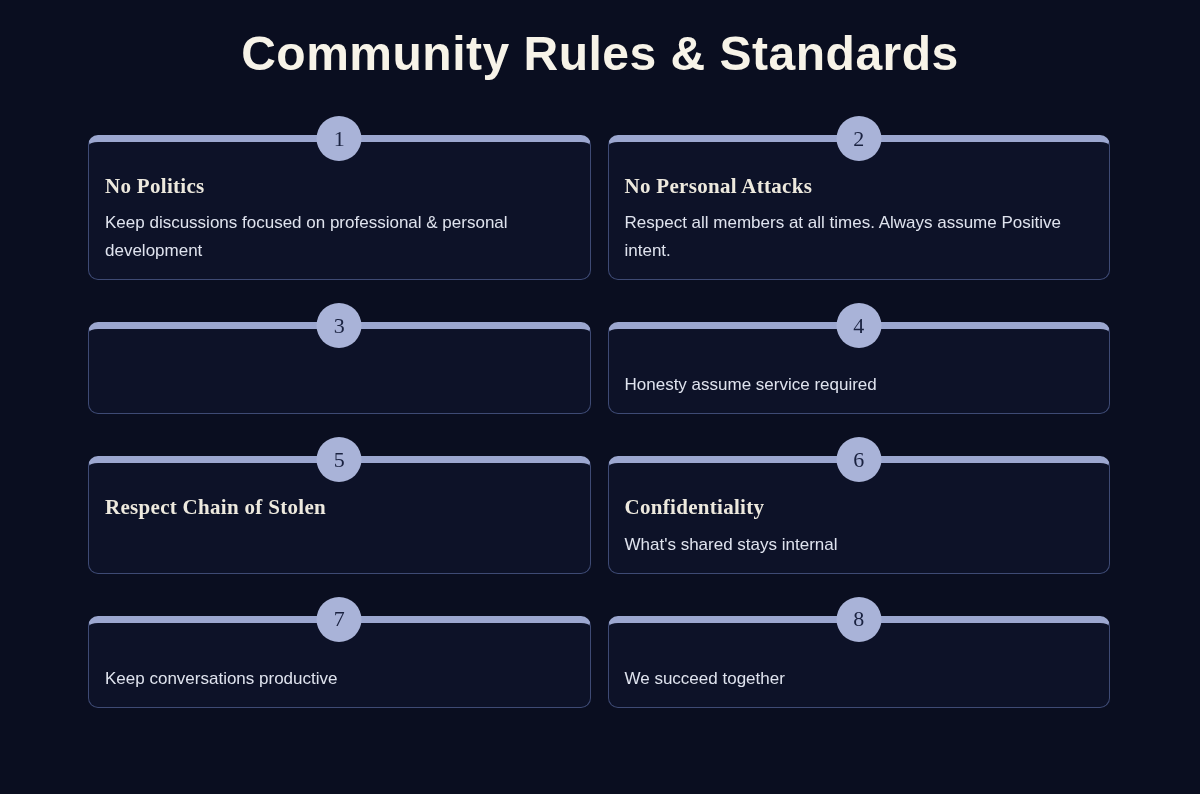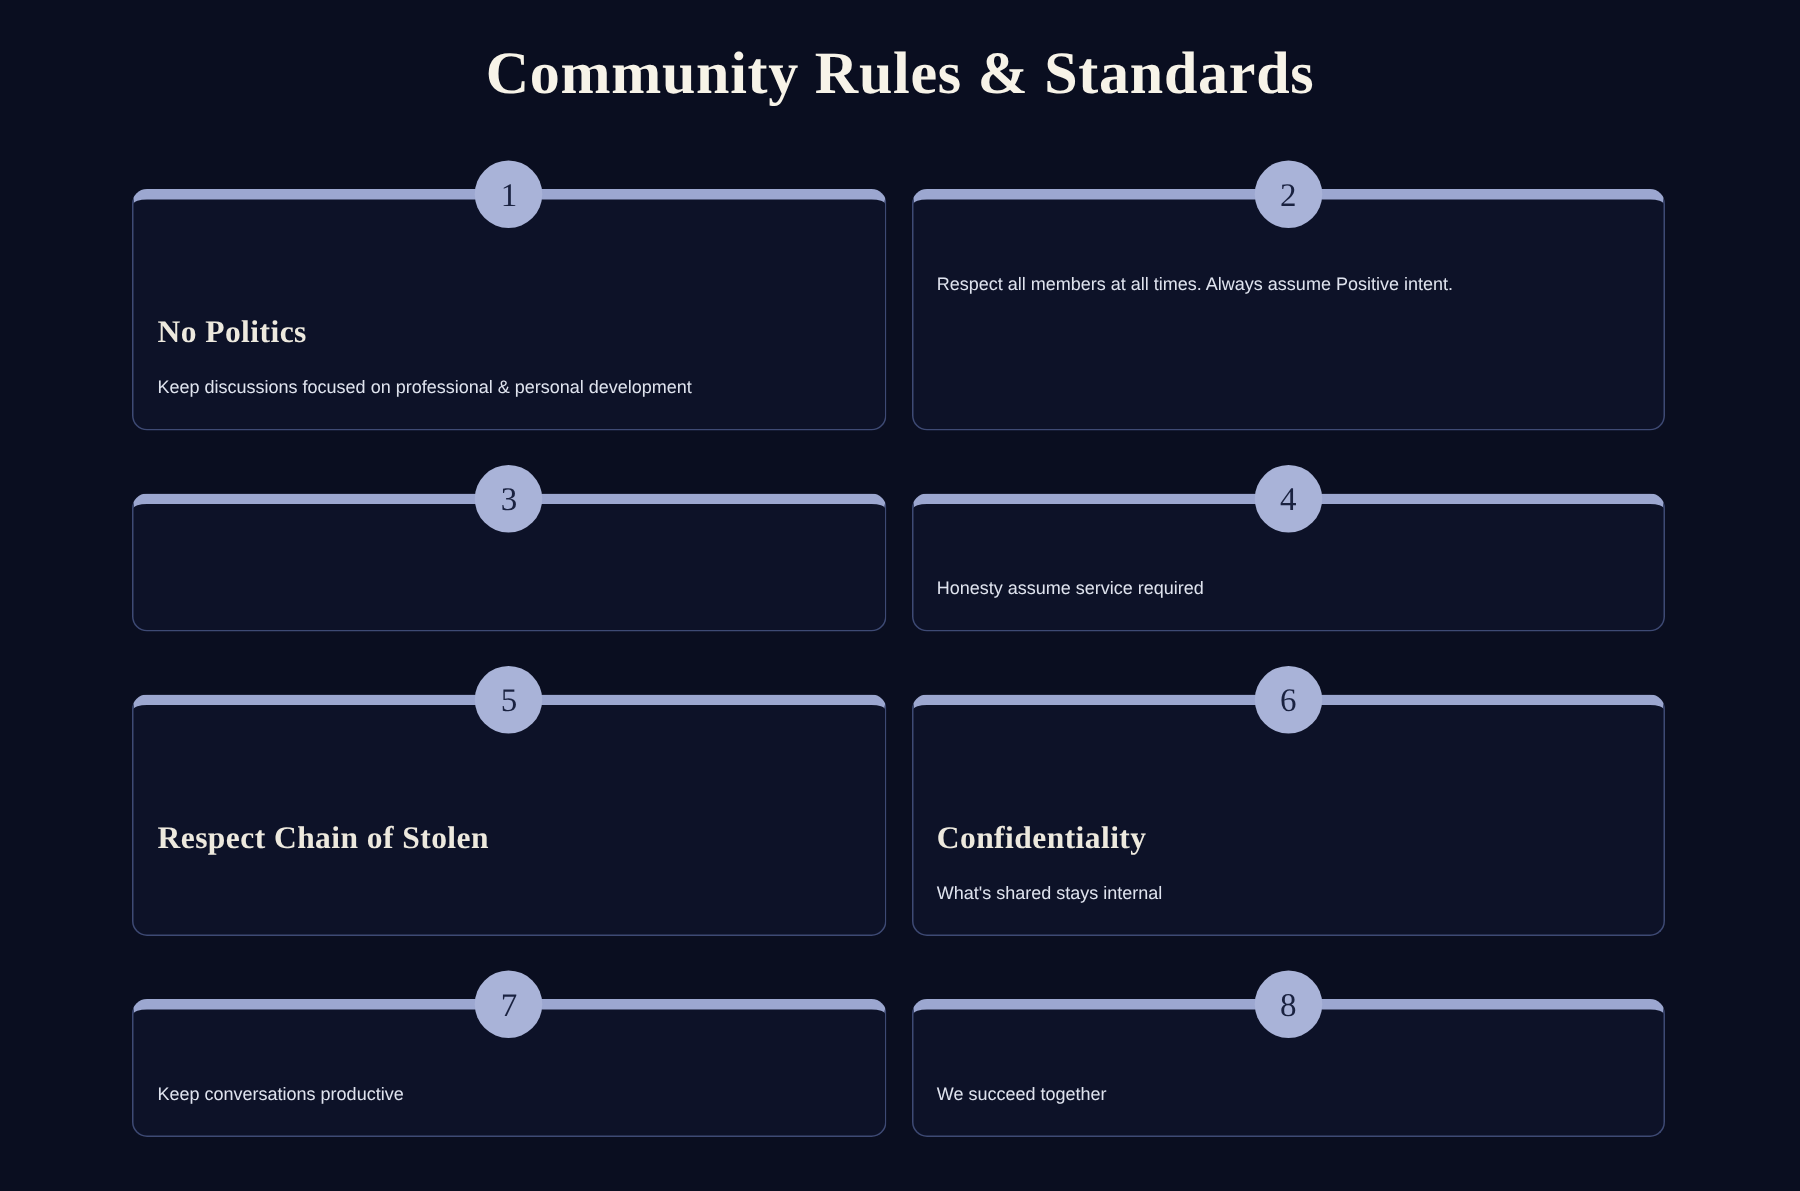--- a/index.html
+++ b/index.html
@@ -19,23 +19,23 @@
     height: 794px;
     overflow: hidden;
   }
   body {
     background: var(--background);
     font-family: "Liberation Sans", "DejaVu Sans", sans-serif;
   }
   .page-title {
     margin: 26px 0 0;
     text-align: center;
-    font-family: Liberation Serif, serif;
+    font-family: Liberation Sans, sans-serif;
     font-weight: 700;
-    font-size: 40px;
+    font-size: 48px;
     line-height: 1.15;
     letter-spacing: 0.5px;
     color: var(--title-text);
   }
   .cards-grid {
     margin-top: 54px;
     padding: 0 90px 0 88px;
     display: grid;
     grid-template-columns: 1fr 1fr;
     column-gap: 17px;
@@ -66,44 +66,44 @@
     align-items: center;
     justify-content: center;
   }
   .rule-title {
     font-family: "Liberation Serif", "DejaVu Serif", serif;
     font-weight: 700;
     font-size: 21px;
     line-height: 1.2;
     letter-spacing: 0.3px;
     color: var(--card-title-text);
-    margin-top: 44px;
   }
   .rule-desc {
     margin-top: 10px;
-    font-size: 12px;
+    font-size: 17px;
     line-height: 28px;
     color: var(--body-text);
   }
 </style>
 </head>
 <body>
 
 <h1 class="page-title">Community Rules &amp; Standards</h1>
 
 <main class="cards-grid">
 
   <article class="rule-card">
     <span class="rule-badge">1</span>
     <h2 class="rule-title">No Politics</h2>
     <p class="rule-desc">Keep discussions focused on professional &amp; personal development</p>
   </article>
 
   <article class="rule-card">
     <span class="rule-badge">2</span>
+    <h2 class="rule-title">No Personal Attacks</h2>
     <p class="rule-desc">Respect all members at all times. Always assume Positive intent.</p>
   </article>
 
   <article class="rule-card">
     <span class="rule-badge">3</span>
   </article>
 
   <article class="rule-card">
     <span class="rule-badge">4</span>
     <p class="rule-desc">Honesty assume service required</p>

